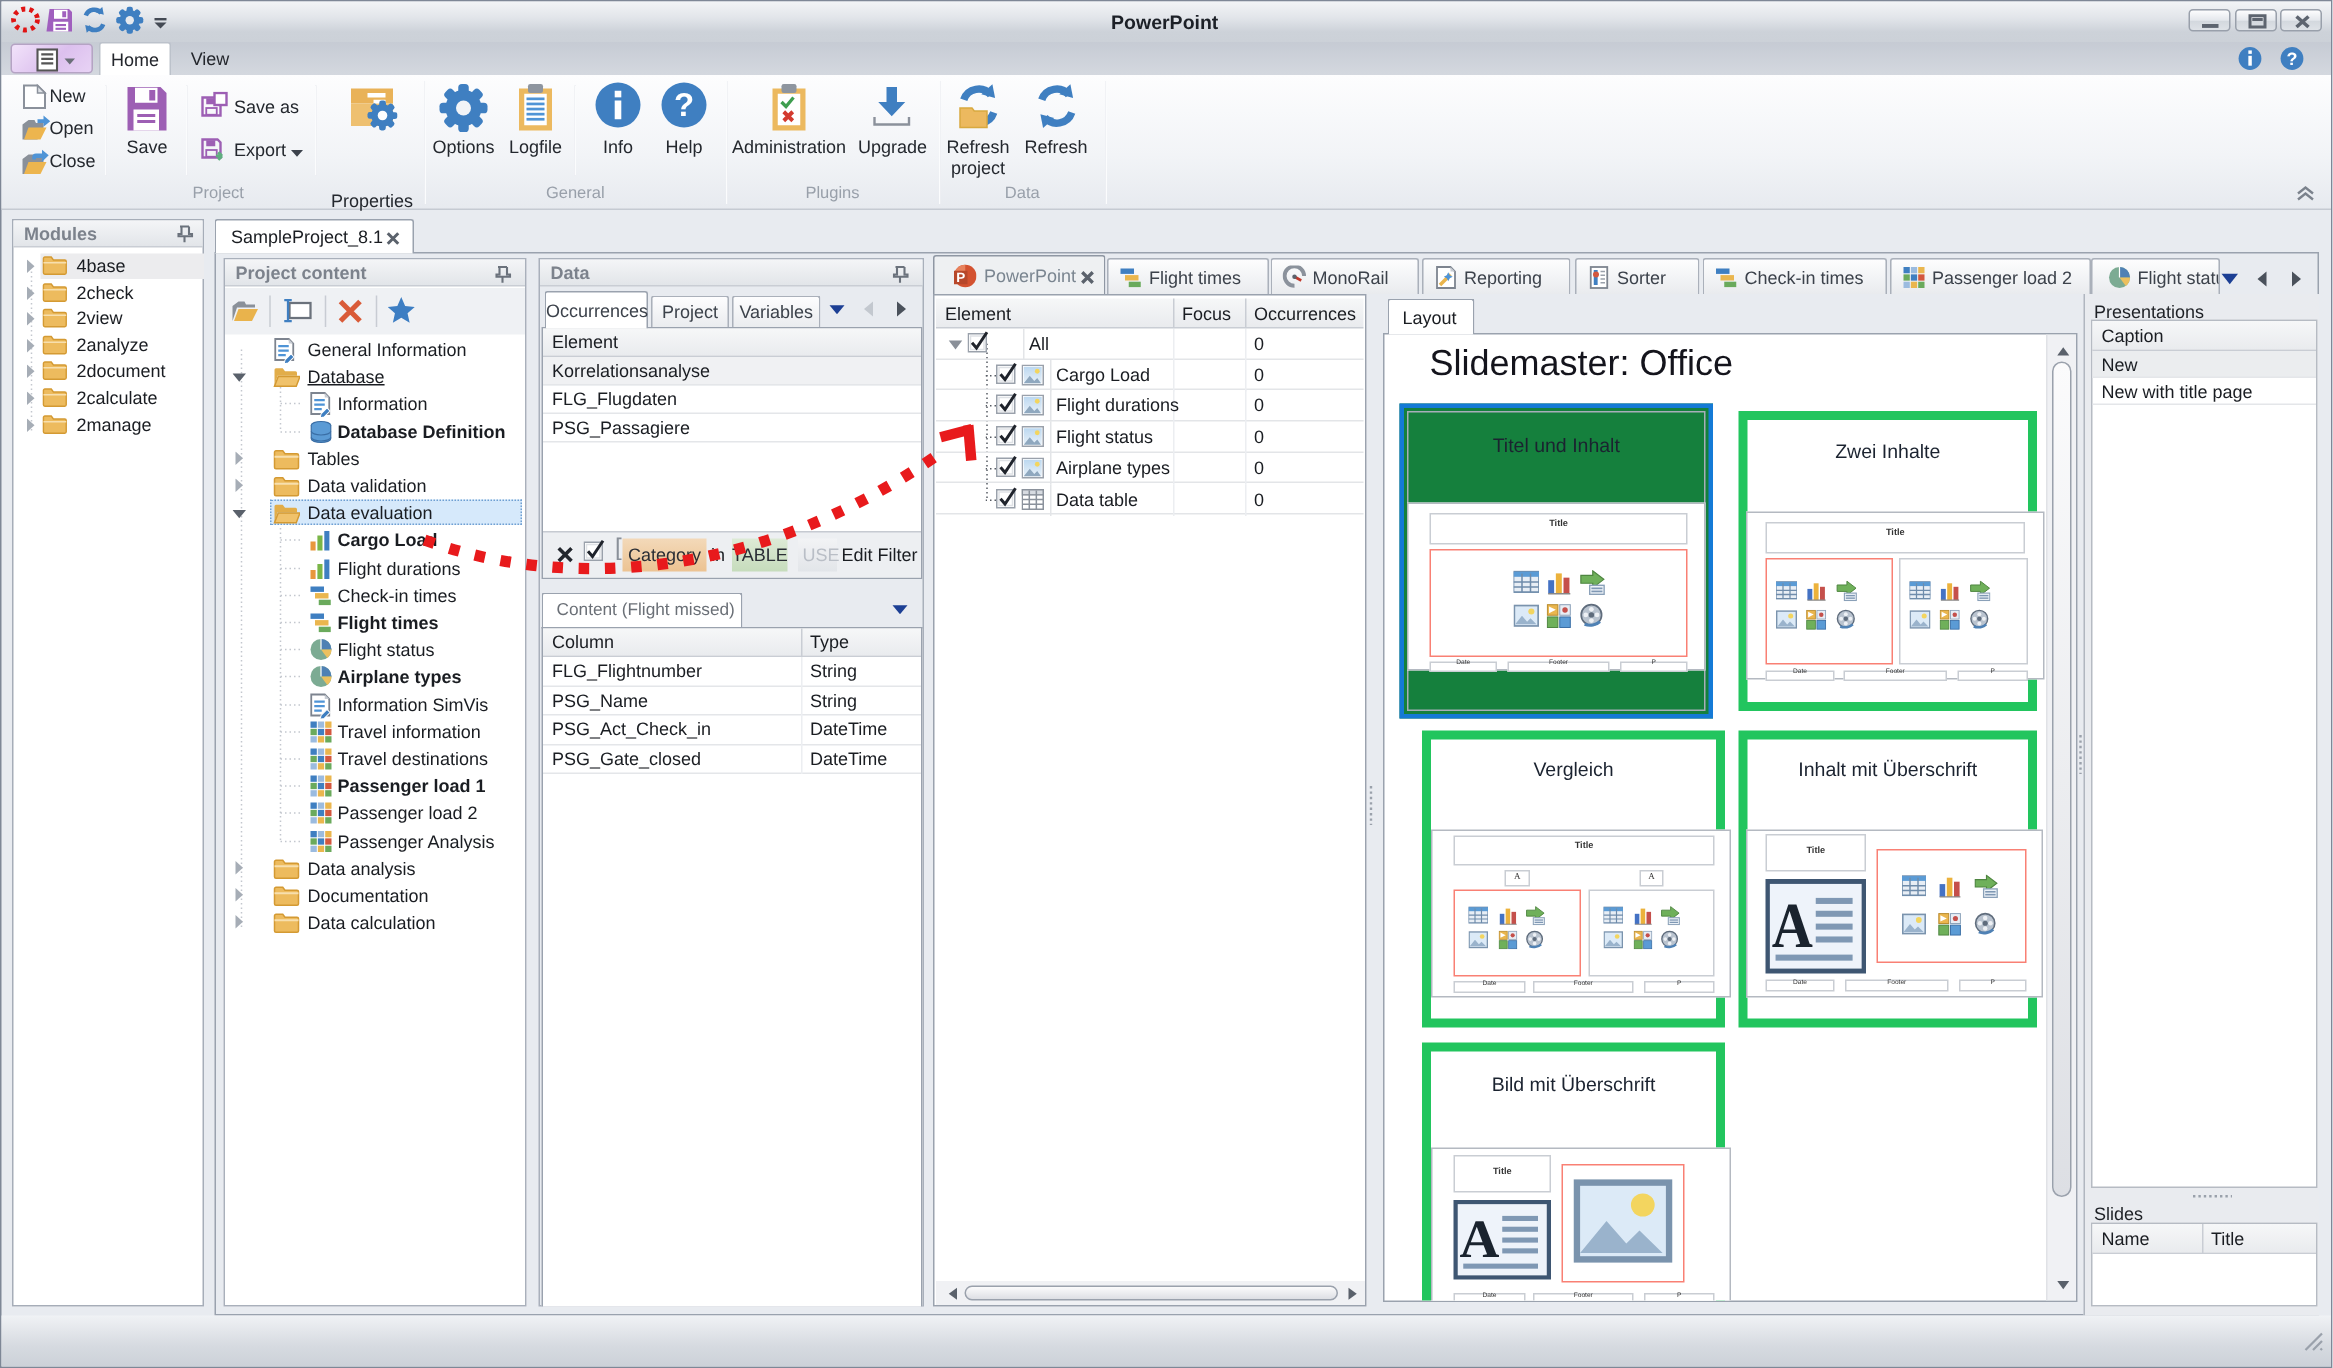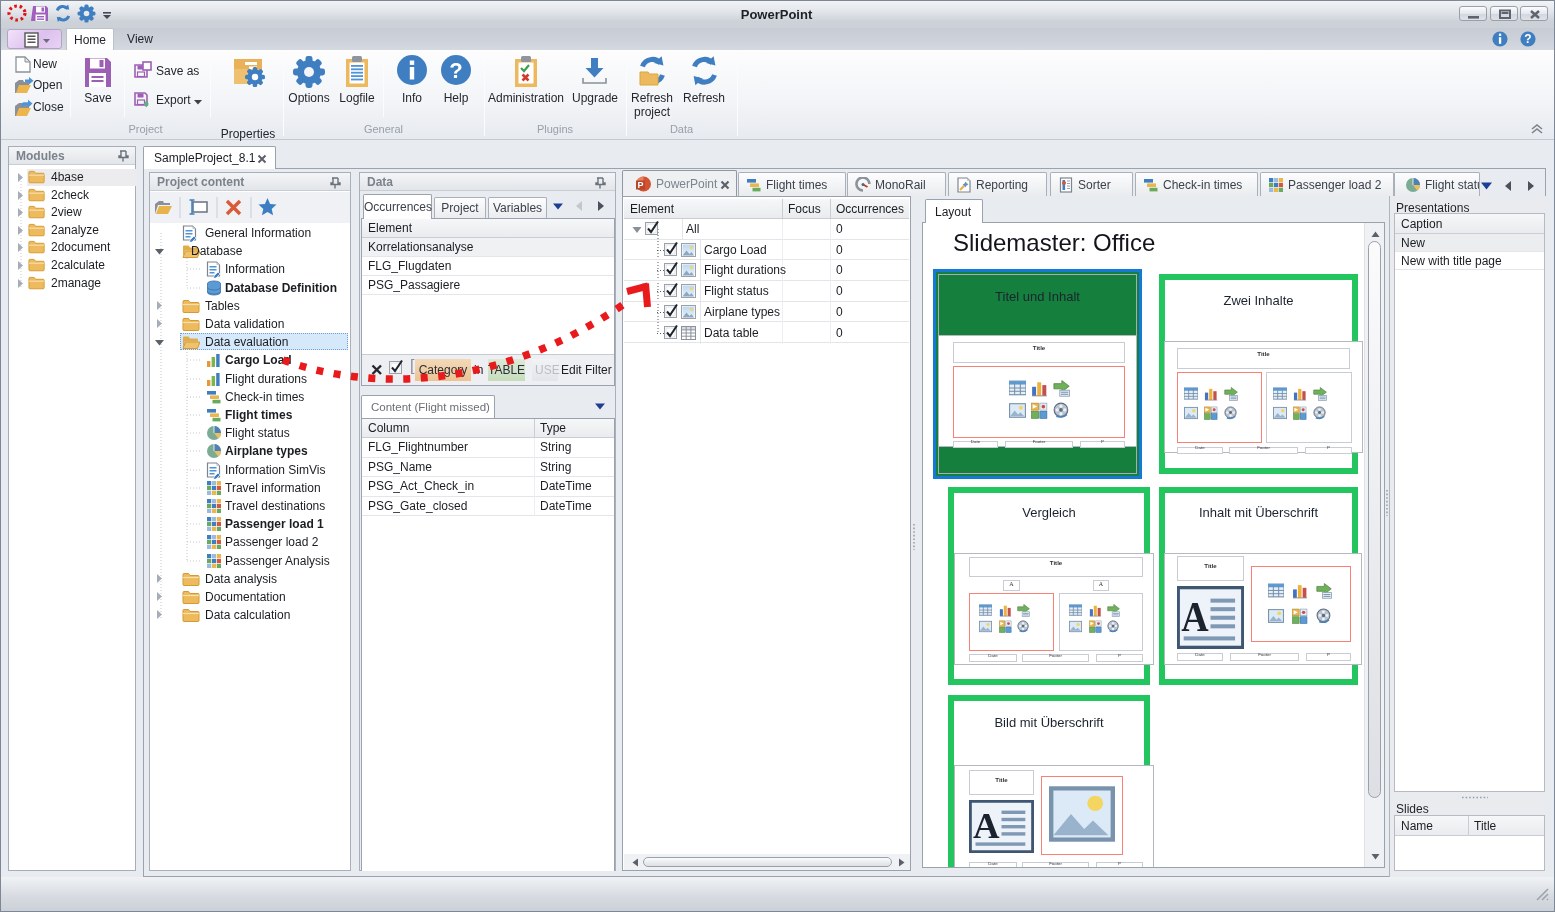--- a/index.html
+++ b/index.html
@@ -583,21 +583,21 @@
           </svg>
           <span class="abs " style="left:55px; z-index:2;">General Information</span>
         </div>
 <div class="treerow" style="left:0; top:69.2px; height:18px; line-height:18px; width:200px;">
           <svg class="abs" style="left:5px; top:5px;" width="10" height="9">
             <use href="#exp-o"></use>
           </svg>
           <svg class="abs" style="left:32px; top:1px;" width="18" height="17">
             <use href="#folder-o"></use>
           </svg>
-          <span class="abs " style="left:41px; z-index:2;">Database</span>
+          <span class="abs " style="left:55px; z-index:2;text-decoration:underline;">Database</span>
         </div>
 <div class="treerow" style="left:0; top:87.4px; height:18px; line-height:18px; width:200px;">
           <svg class="abs" style="left:56px; top:1px;" width="18" height="17">
             <use href="#doc-i"></use>
           </svg>
           <span class="abs " style="left:75px; z-index:2;">Information</span>
         </div>
 <div class="treerow" style="left:0; top:105.6px; height:18px; line-height:18px; width:200px;">
           <svg class="abs" style="left:56px; top:1px;" width="18" height="17">
             <use href="#db-i"></use>

